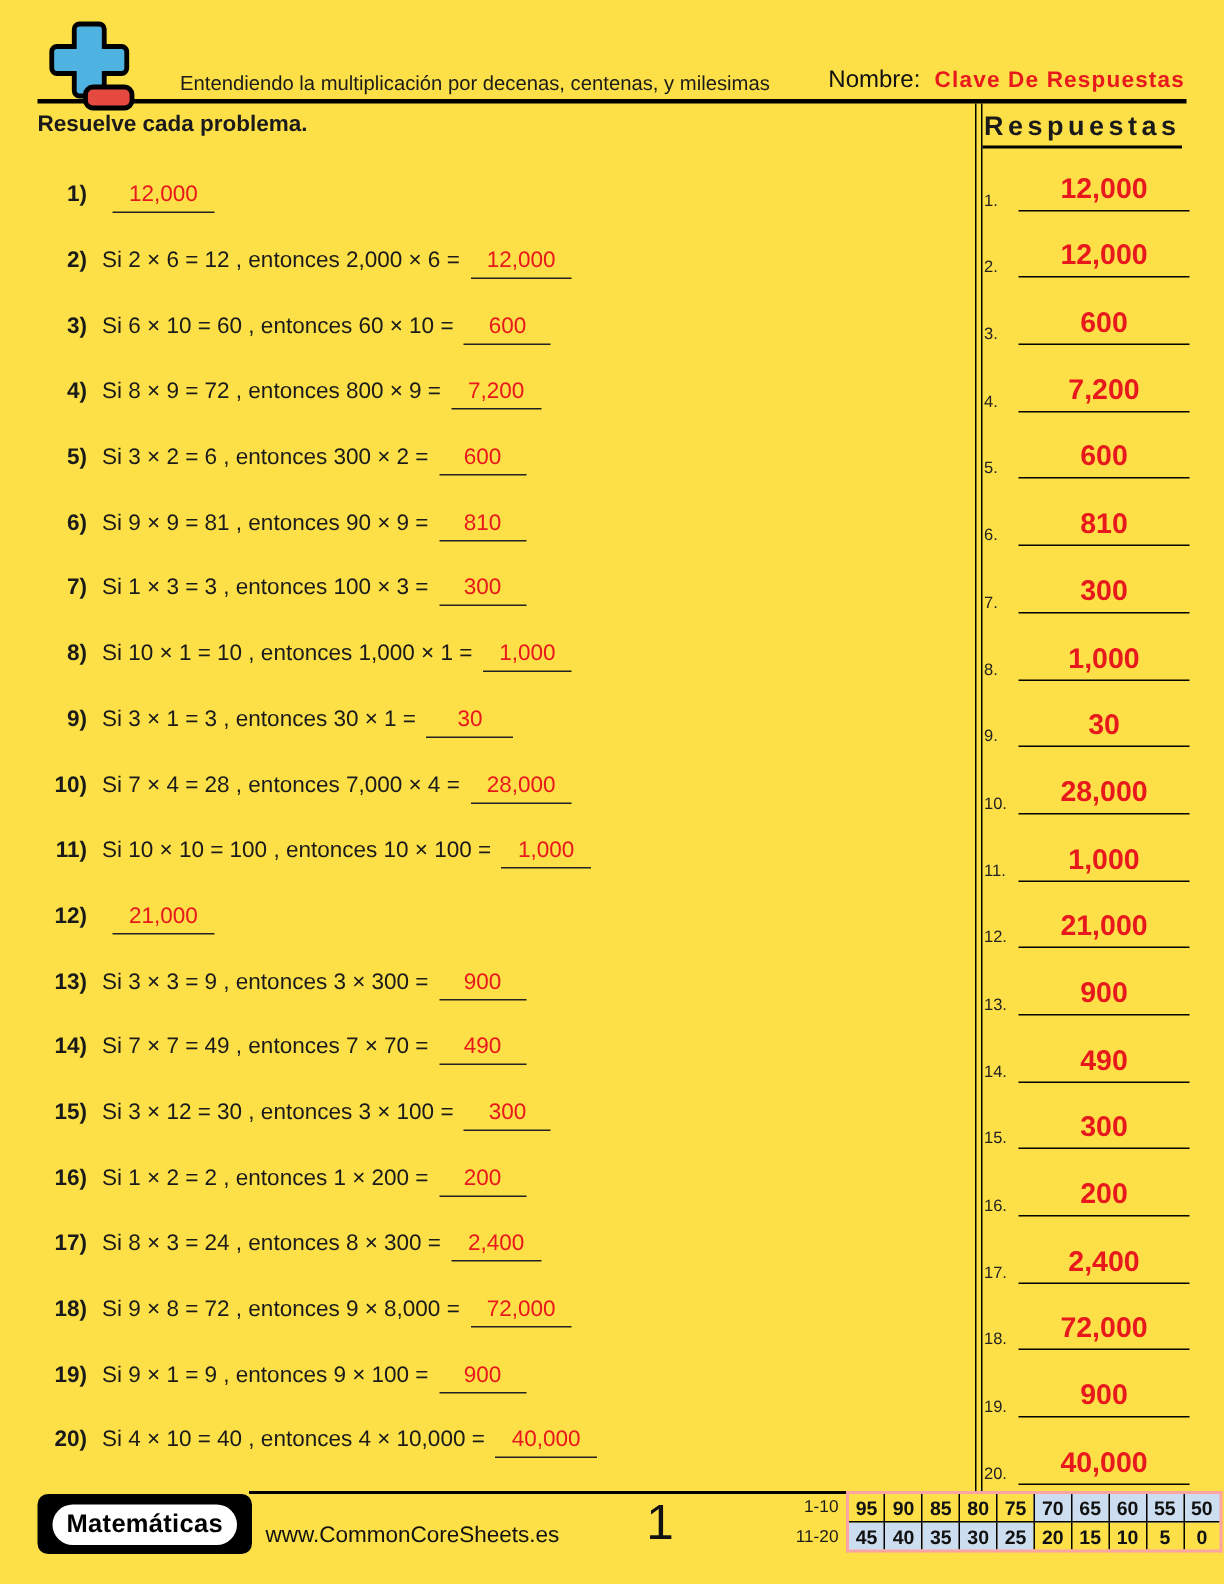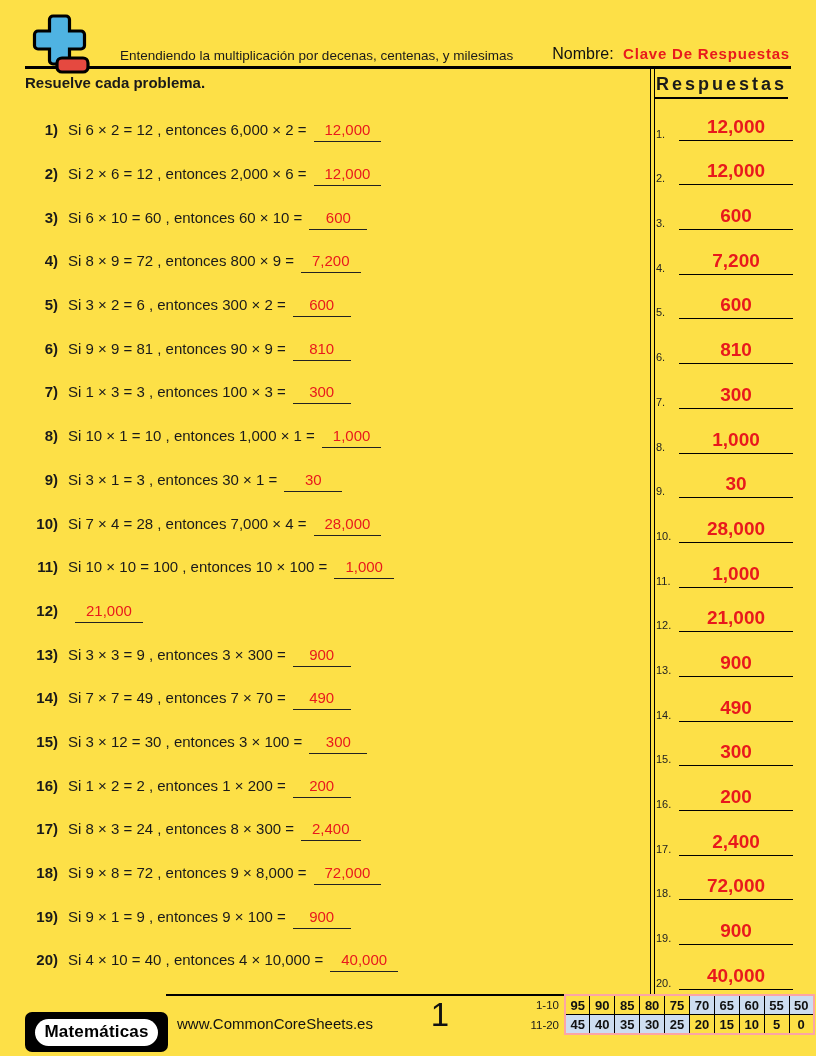--- a/index.html
+++ b/index.html
@@ -39,21 +39,21 @@
   .resp-title{display:inline-block;font-size:18px;font-weight:bold;letter-spacing:3px;
     border-bottom:2.5px solid #000;padding:0 1px 2px;}
   .answers{position:absolute;left:656px;top:96px;width:137px;display:flex;flex-direction:column;}
   .ans-row{height:44.7px;display:flex;align-items:flex-end;}
   .ans-num{width:23px;flex:none;font-size:11px;color:#222;padding-bottom:1px;}
   .ans-line{flex:1;border-bottom:1.7px solid #000;text-align:center;
     font-size:19px;font-weight:bold;color:var(--red);line-height:1;padding-bottom:4px;}
   
   .footer-rule{position:absolute;left:166px;top:994px;width:625px;height:1.7px;background:#000;}
   .brand-bar{position:absolute;left:25px;top:996px;width:143px;height:40px;background:#000;
-    border-radius:7px;display:flex;align-items:center;justify-content:center;margin-top:16px;}
+    border-radius:7px;display:flex;align-items:center;justify-content:center;}
   .brand-pill{background:#fff;color:#000;font-weight:bold;font-size:17px;
     border-radius:16px;padding:3px 9px 4px;letter-spacing:.2px;}
   .website{position:absolute;left:177px;top:1015px;font-size:15px;color:#111;}
   .page-num{position:absolute;left:400px;top:996px;width:80px;text-align:center;
     font-size:33px;color:#111;}
   .score{position:absolute;left:525px;top:994px;display:flex;align-items:stretch;}
   .score-labels{display:flex;flex-direction:column;justify-content:flex-end;
     margin-right:5px;text-align:right;width:34px;}
   .score-labels span{font-size:11.5px;line-height:20px;}
   table.score-grid{border-collapse:collapse;border:2px solid #fca5a5;font-weight:bold;}
@@ -77,21 +77,20 @@
   <div class="name-block">
     <span class="name-label">Nombre:</span>
     <span class="name-value">Clave De Respuestas</span>
   </div>
   <div class="hrule"></div>
   <div class="instruction">Resuelve cada problema.</div>
 
   <div class="problems">
   <div class="problem">
     <span class="pnum">1)</span>
-    <span class="ptext">Si 6 × 2 = 12 , entonces 6,000 × 2 =</span>
     <span class="pans">12,000</span>
   </div>
 
   <div class="problem">
     <span class="pnum">2)</span>
     <span class="ptext">Si 2 × 6 = 12 , entonces 2,000 × 6 =</span>
     <span class="pans">12,000</span>
   </div>
 
   <div class="problem">

